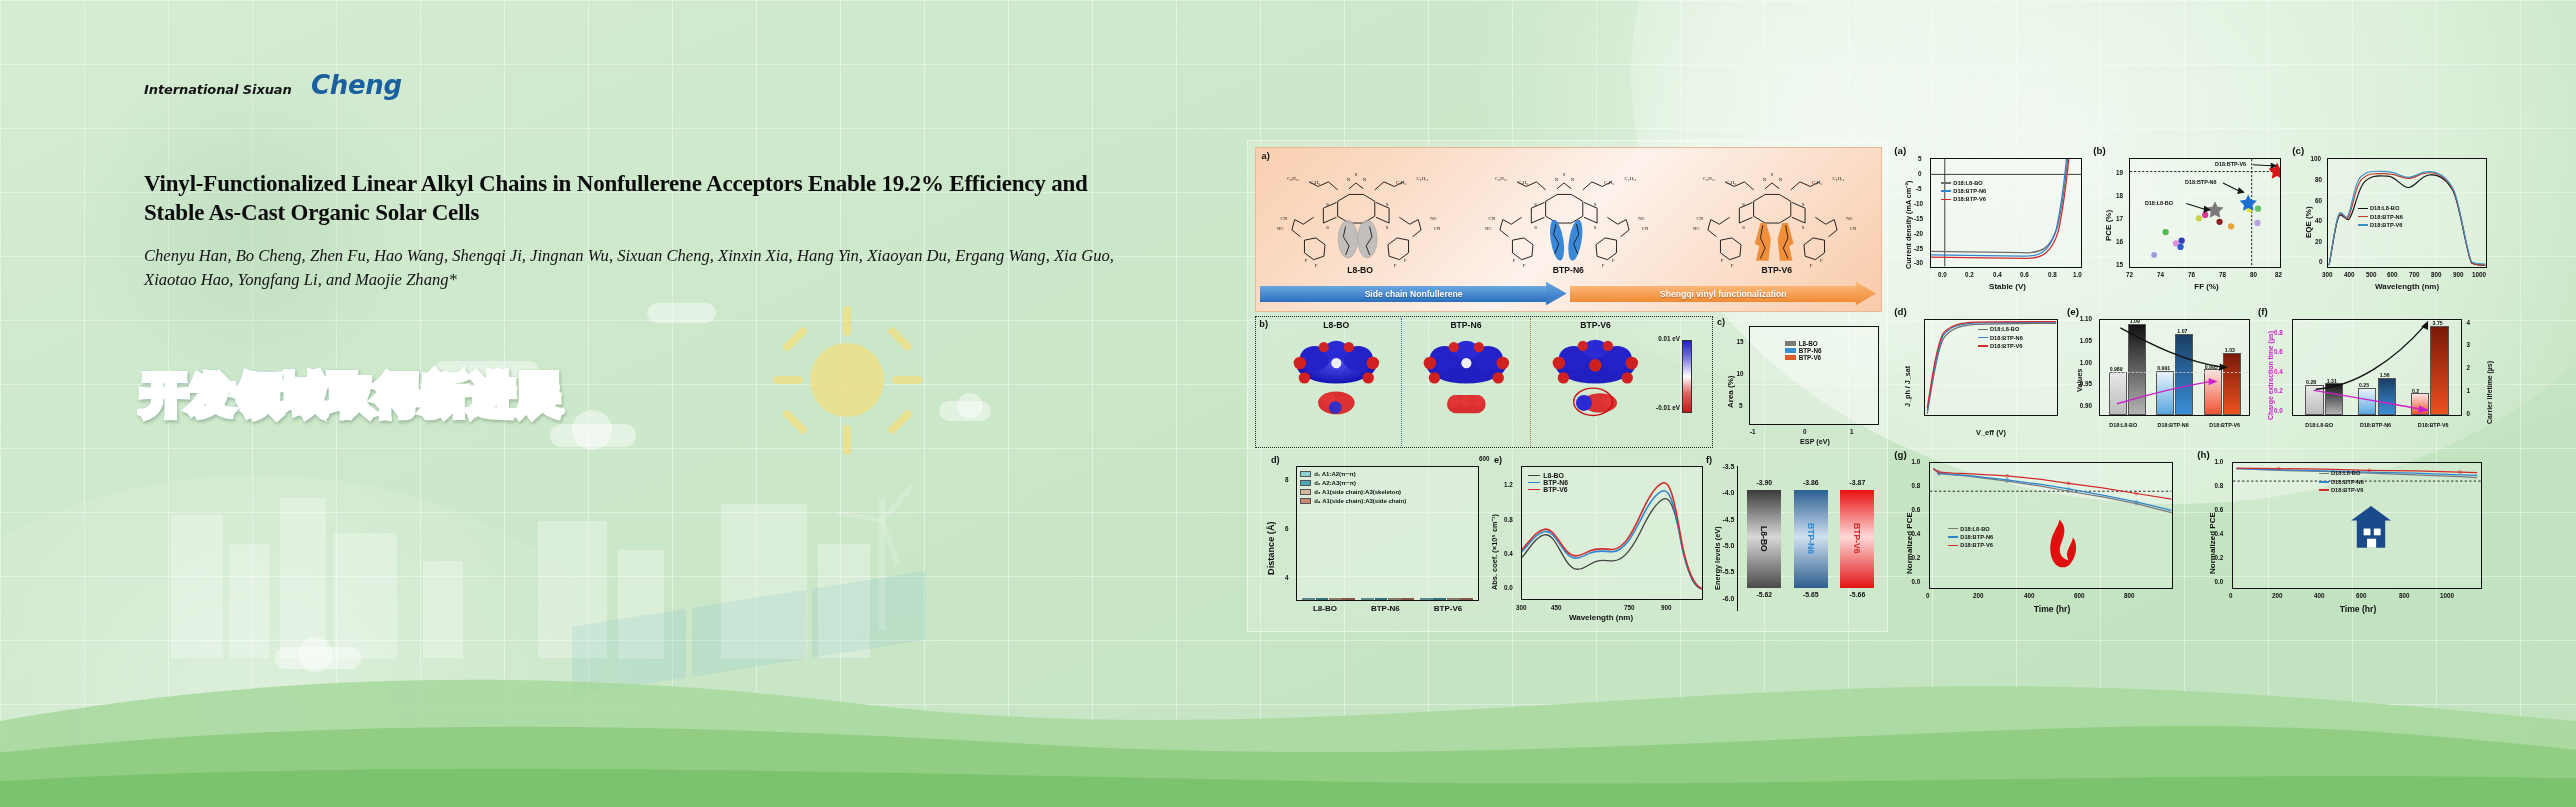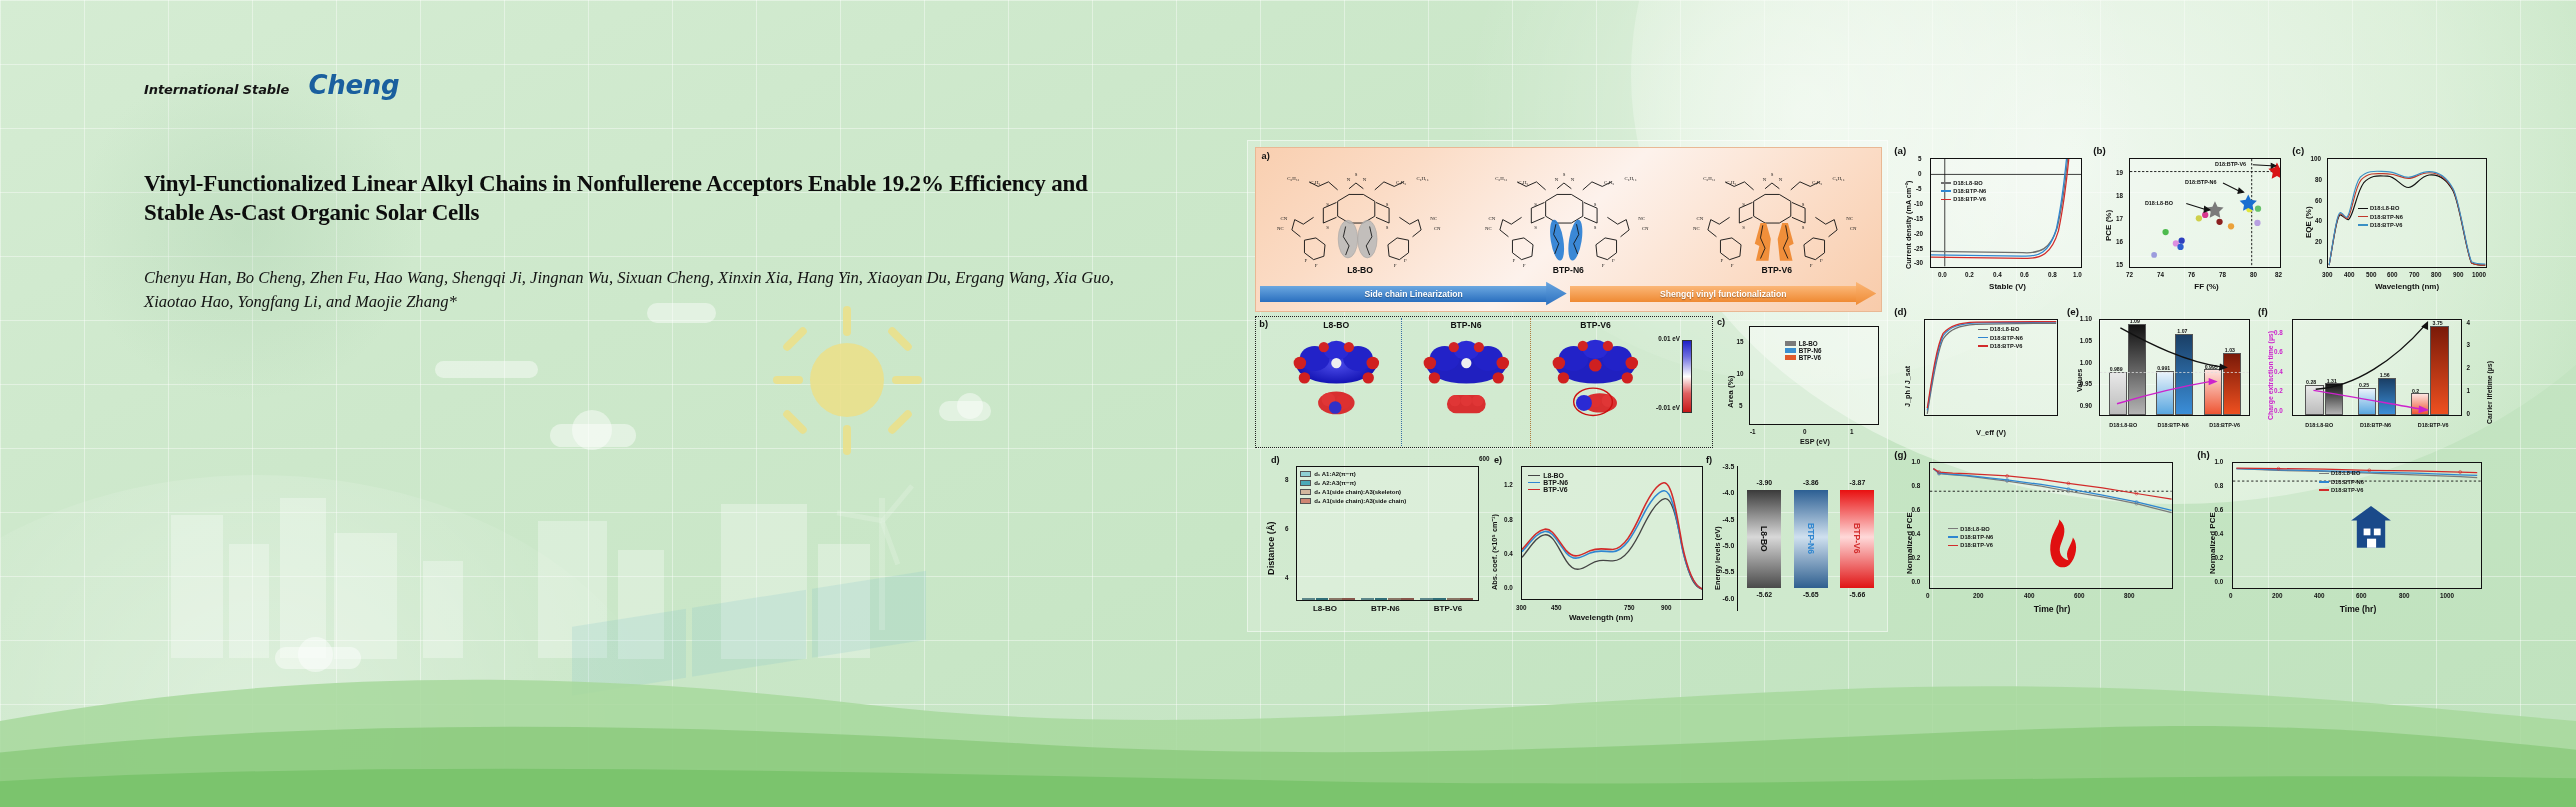--- a/index.html
+++ b/index.html
@@ -110,21 +110,21 @@
     position: absolute; left: 144px; top: 169px;
     width: 1008px;
     font-family: "Liberation Serif", serif;
     font-weight: 700;
     font-size: 23px;
     line-height: 1.28;
     color: #0d0d0d;
     letter-spacing: -0.2px;
   }
   .authors {
-    position: absolute; left: 144px; top: 266px;
+    position: absolute; left: 144px; top: 244px;
     width: 973px;
     font-family: "Liberation Serif", serif;
     font-style: italic;
     font-size: 16.6px;
     line-height: 1.42;
     color: #131313;
   }
 
   
   .cn-head { position: absolute; left: 142px; top: 372px; }
@@ -358,29 +358,30 @@
 <div class="hill">
   <svg width="2576" height="172" viewBox="0 0 4500 300" preserveAspectRatio="none">
     <path d="M0 150 C 500 60, 1000 60, 1500 120 C 2050 185, 2600 120, 3200 95 C 3750 72, 4200 125, 4500 150 L4500 300 L0 300 Z" fill="#a7d89c" opacity="0.85"></path>
     <path d="M0 205 C 600 140, 1200 155, 1800 190 C 2500 230, 3100 175, 3700 160 C 4050 152, 4300 180, 4500 200 L4500 300 L0 300 Z" fill="#8fcc82" opacity="0.95"></path>
     <path d="M0 255 C 700 215, 1500 240, 2300 255 C 3100 270, 3800 235, 4500 250 L4500 300 L0 300 Z" fill="#7bc46d"></path>
   </svg>
 </div>
 
 <div class="logo">
   <div class="logo-row2">
-    <div class="logo-sub">International Stable</div>
+    <div class="logo-sub">International Sixuan</div>
     <div class="logo-chemie">Cheng</div>
   </div>
 </div>
 
 <div class="paper-title">Vinyl-Functionalized Linear Alkyl Chains in Nonfullerene Acceptors Enable 19.2% Efficiency and Stable As-Cast Organic Solar Cells</div>
 <div class="authors">Chenyu Han, Bo Cheng, Zhen Fu, Hao Wang, Shengqi Ji, Jingnan Wu, Sixuan Cheng, Xinxin Xia, Hang Yin, Xiaoyan Du, Ergang Wang, Xia Guo, Xiaotao Hao, Yongfang Li, and Maojie Zhang*</div>
 
 <div class="cn-head">
+  <div class="cn-line cn-3"><span>开发领域取得新进展</span></div>
 </div>
 
 <div class="figure">
 
   <div class="fig-left">
 
     <div class="mol-box">
       <div class="panel-tag mol-tag">a)</div>
       <div class="mol-row">
         <div class="mol">
@@ -509,21 +510,21 @@
             <path d="M136 102 L132 124 L140 142 L132 160" stroke="#111" stroke-width="1.5" fill="none"></path>
             <path d="M176 102 L180 124 L172 142 L180 160" stroke="#111" stroke-width="1.5" fill="none"></path>
           </svg>
           <div class="mol-name">BTP-V6</div>
         </div>
       </div>
       <div class="arrow-row">
         <div class="arrow arrow-blue">
           <div class="bar"></div>
             <div class="tip"></div>
-          <div class="arrow-label">Side chain Linearization</div>
+          <div class="arrow-label">Side chain Nonfullerene</div>
         </div>
         <div class="arrow arrow-orange">
           <div class="bar"></div>
             <div class="tip"></div>
           <div class="arrow-label">Shengqi vinyl functionalization</div>
         </div>
       </div>
     </div>
 
     <div class="esp-box">

